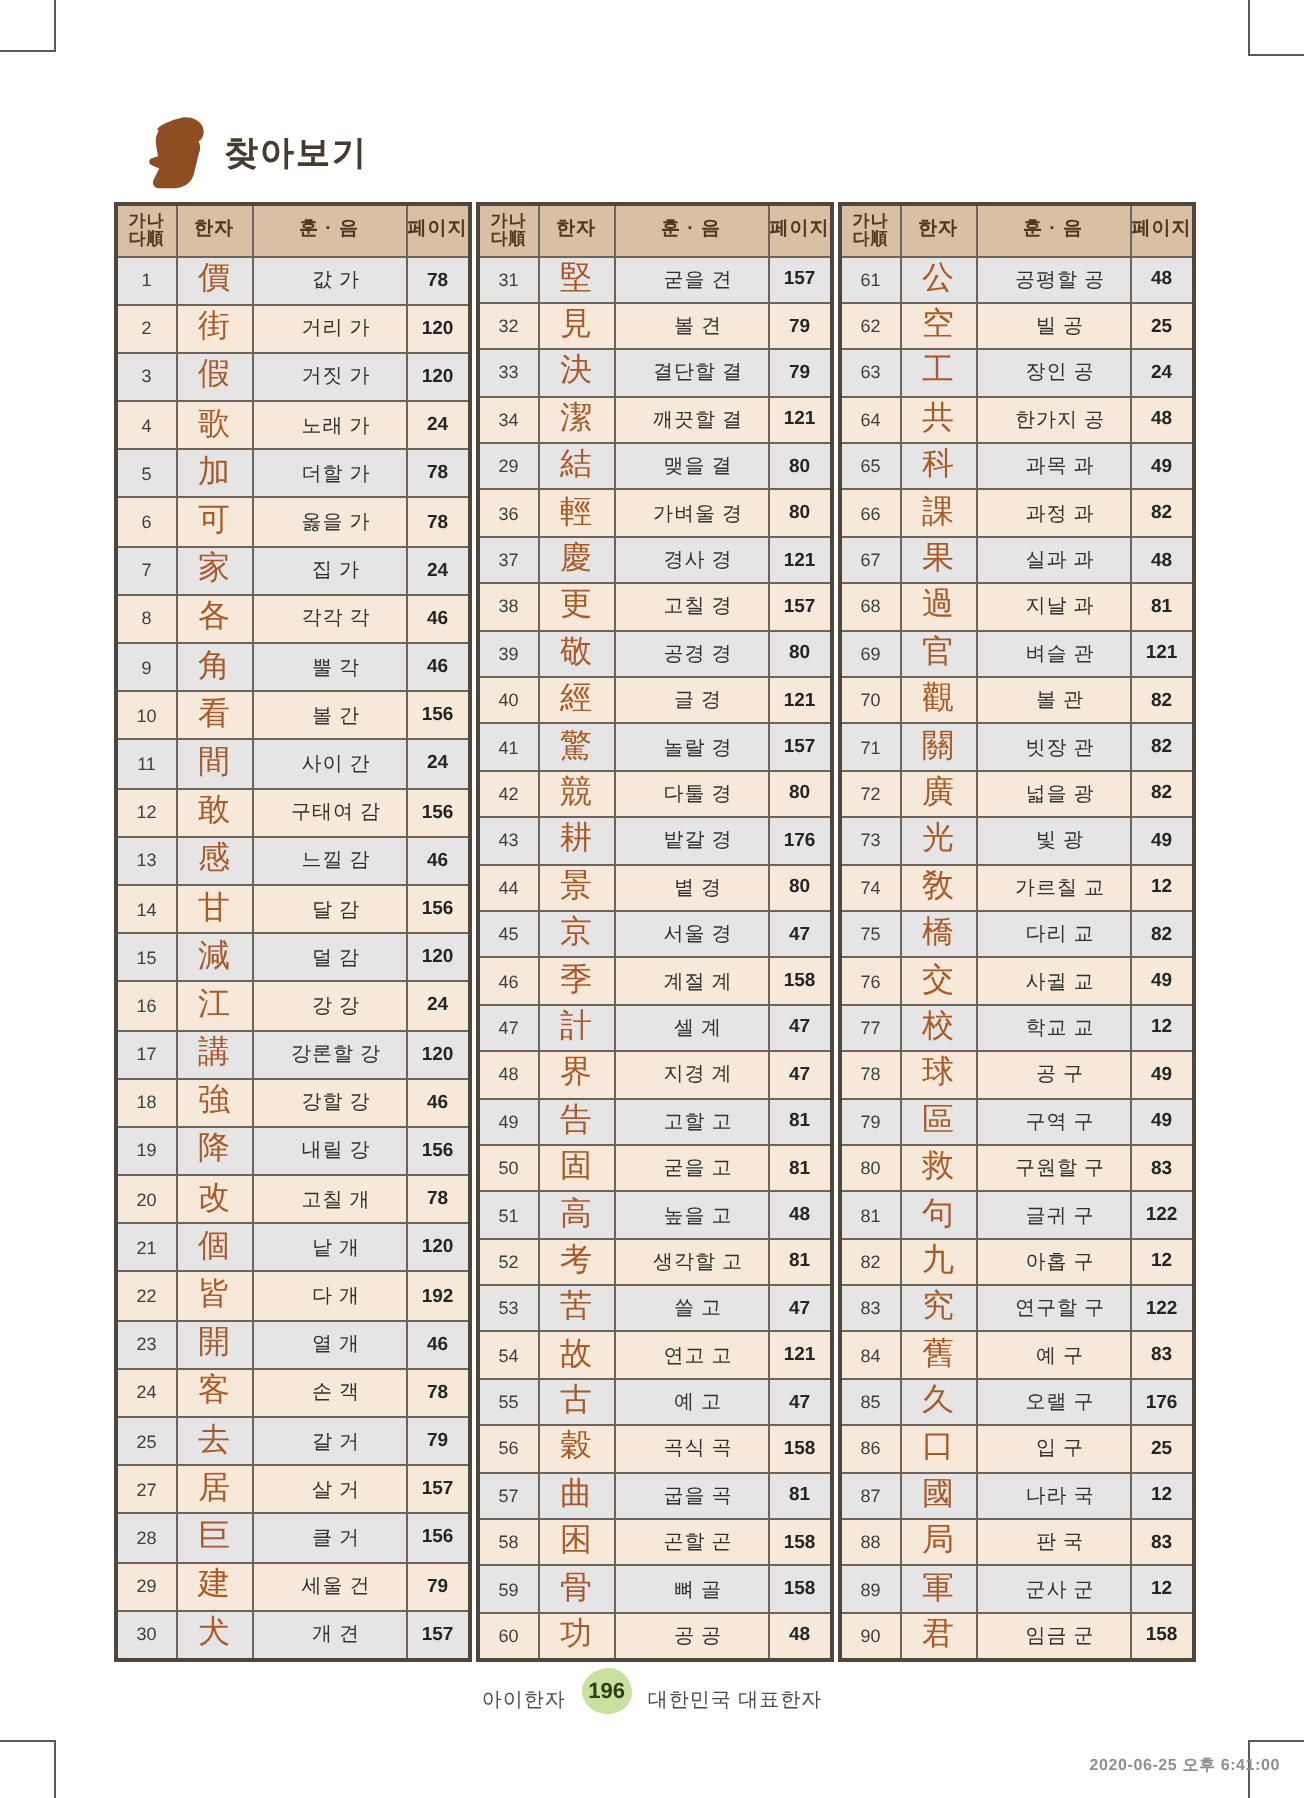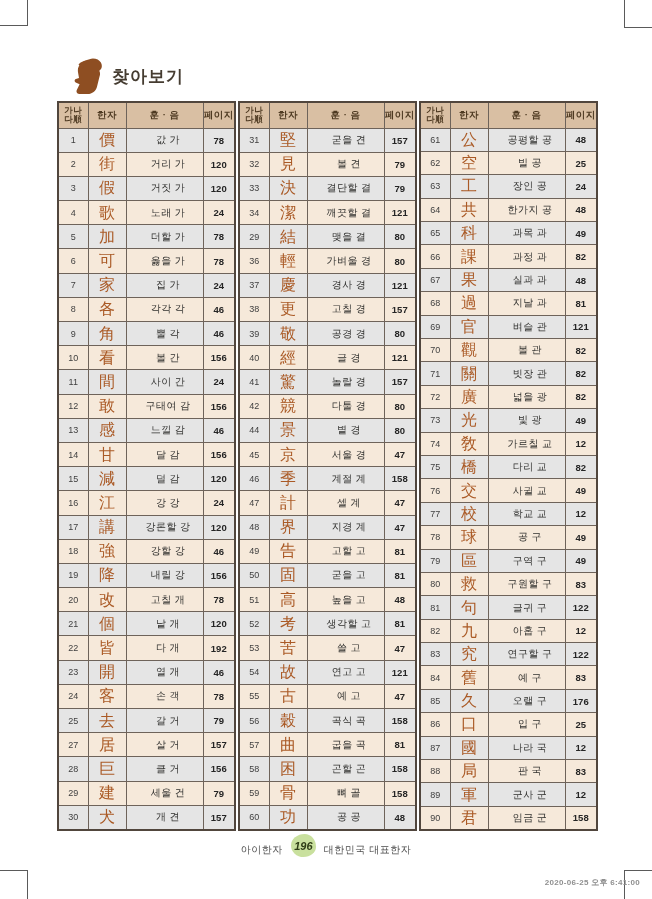--- a/index.html
+++ b/index.html
@@ -96,21 +96,21 @@
     left: 0; top: 834px; width: 652px;
     display: flex; align-items: flex-end; justify-content: center;
     gap: 8px;
   }
   .footer .f-text { font-size: 10px; color: #4b4b4b; letter-spacing: 0.5px; }
   .badge {
     width: 25px; height: 23px;
     background: #c9e09e;
     border-radius: 55% 45% 50% 50% / 50% 55% 45% 50%;
     display: flex; align-items: center; justify-content: center;
-    font-size: 11px; font-weight: bold; font-style: italic;
+    font-size: 11px; font-weight: bold; 
     color: #2f3d16;
   }
 
   
   .fineprint {
     position: absolute;
     left: 0; top: 877px; width: 652px;
     font-size: 8px;
     color: #8f8f8f;
     letter-spacing: 0.3px;
@@ -419,20 +419,26 @@
       <td class="reading">놀랄 경</td>
       <td class="pageno">157</td>
     </tr>
           <tr>
       <td class="no">42</td>
       <td class="hanja">競</td>
       <td class="reading">다툴 경</td>
       <td class="pageno">80</td>
     </tr>
           <tr>
+      <td class="no">43</td>
+      <td class="hanja">耕</td>
+      <td class="reading">밭갈 경</td>
+      <td class="pageno">176</td>
+    </tr>
+          <tr>
       <td class="no">44</td>
       <td class="hanja">景</td>
       <td class="reading">볕 경</td>
       <td class="pageno">80</td>
     </tr>
           <tr>
       <td class="no">45</td>
       <td class="hanja">京</td>
       <td class="reading">서울 경</td>
       <td class="pageno">47</td>

